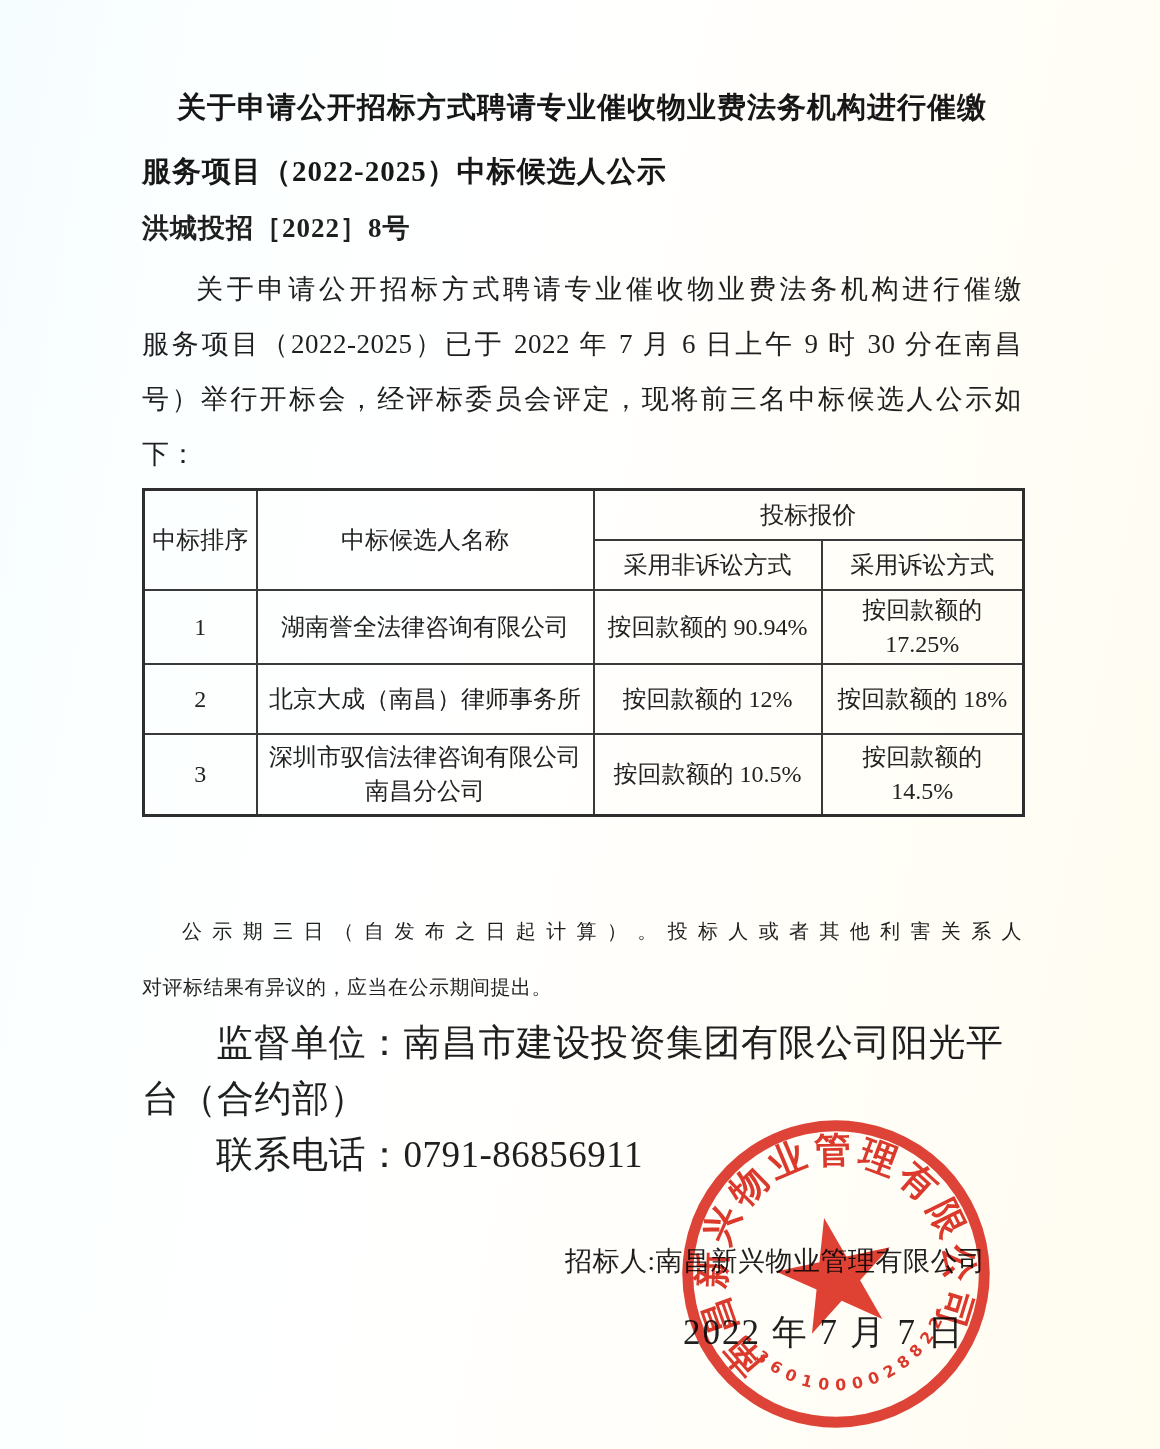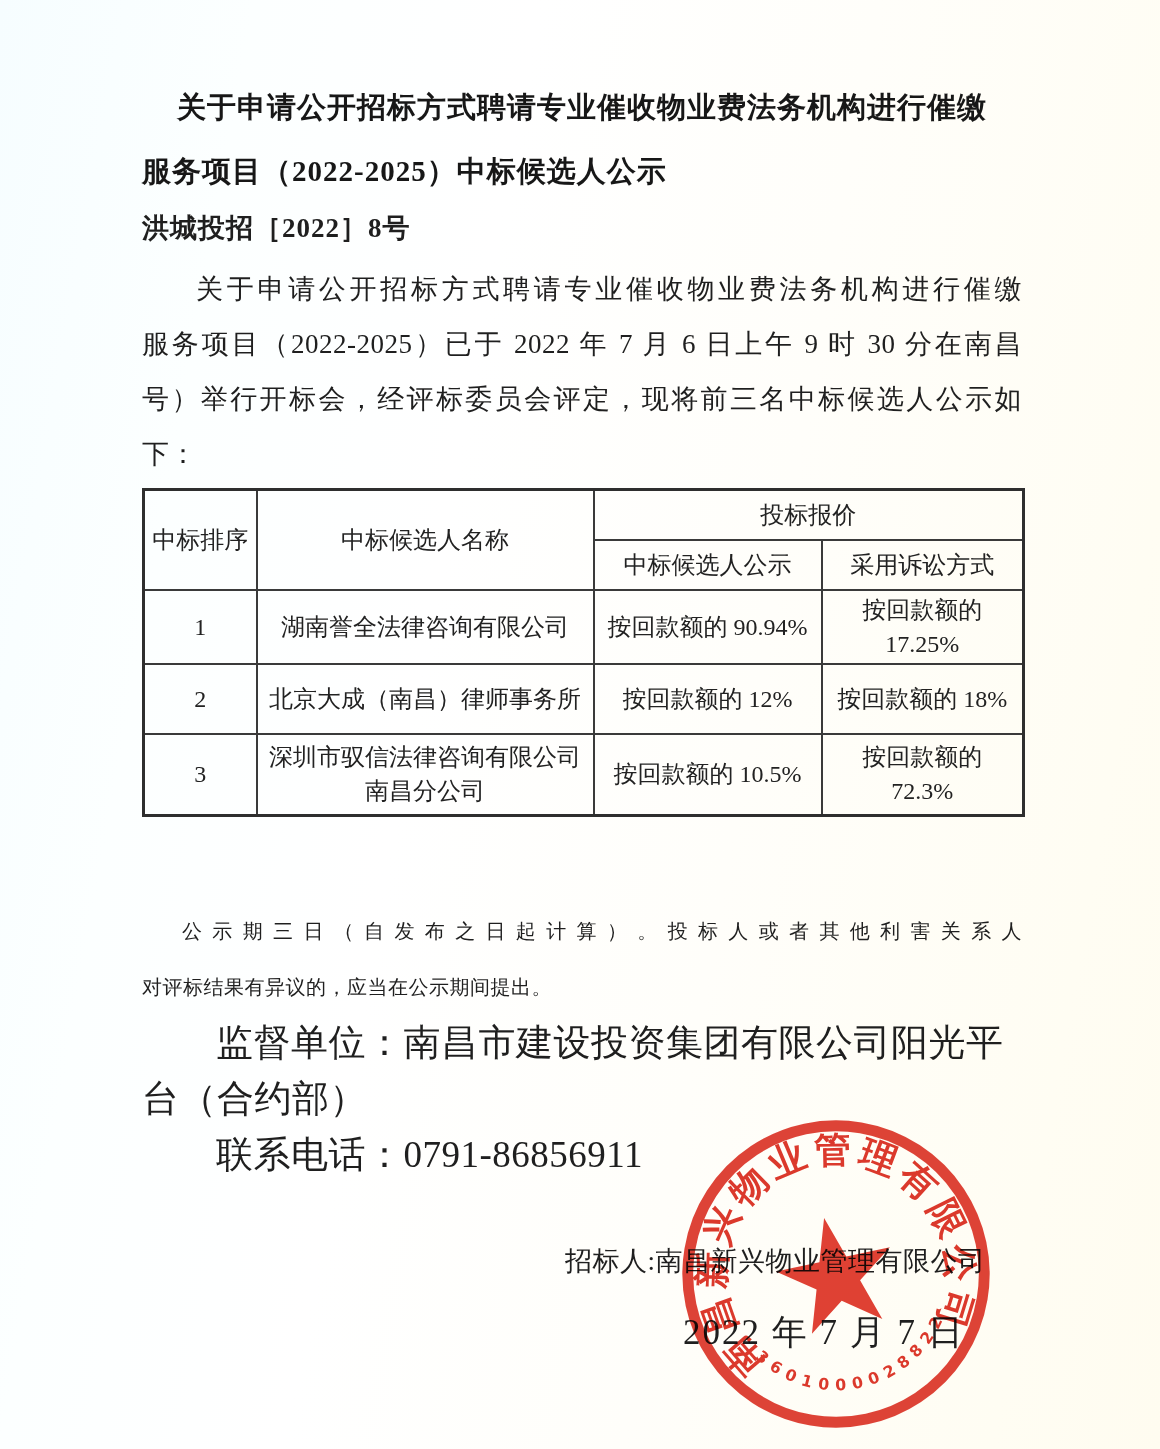--- a/index.html
+++ b/index.html
@@ -109,40 +109,40 @@
           <col class="c-non">
           <col class="c-lit">
       </colgroup>
       <tbody>
         <tr class="h1">
           <td rowspan="2">中标排序</td>
           <td rowspan="2">中标候选人名称</td>
           <td colspan="2">投标报价</td>
         </tr>
         <tr class="h2">
-          <td>中标候选人公示</td>
+          <td>采用非诉讼方式</td>
           <td>采用诉讼方式</td>
         </tr>
         <tr class="r1">
           <td>1</td>
           <td>湖南誉全法律咨询有限公司</td>
           <td>按回款额的 90.94%</td>
           <td>按回款额的 17.25%</td>
         </tr>
         <tr class="r2">
           <td>2</td>
           <td>北京大成（南昌）律师事务所</td>
           <td>按回款额的 12%</td>
           <td>按回款额的 18%</td>
         </tr>
         <tr class="r3">
           <td>3</td>
           <td>深圳市驭信法律咨询有限公司南昌分公司</td>
           <td>按回款额的 10.5%</td>
-          <td>按回款额的 72.3%</td>
+          <td>按回款额的 14.5%</td>
         </tr>
       </tbody>
     </table>
 
     <div class="para2">
       <div class="pline2 jline indent">公示期三日（自发布之日起计算）。投标人或者其他利害关系人</div>
       <div class="pline2">对评标结果有异议的，应当在公示期间提出。</div>
     </div>
 
     <div class="supervisor">监督单位：南昌市建设投资集团有限公司阳光平台（合约部）</div>

